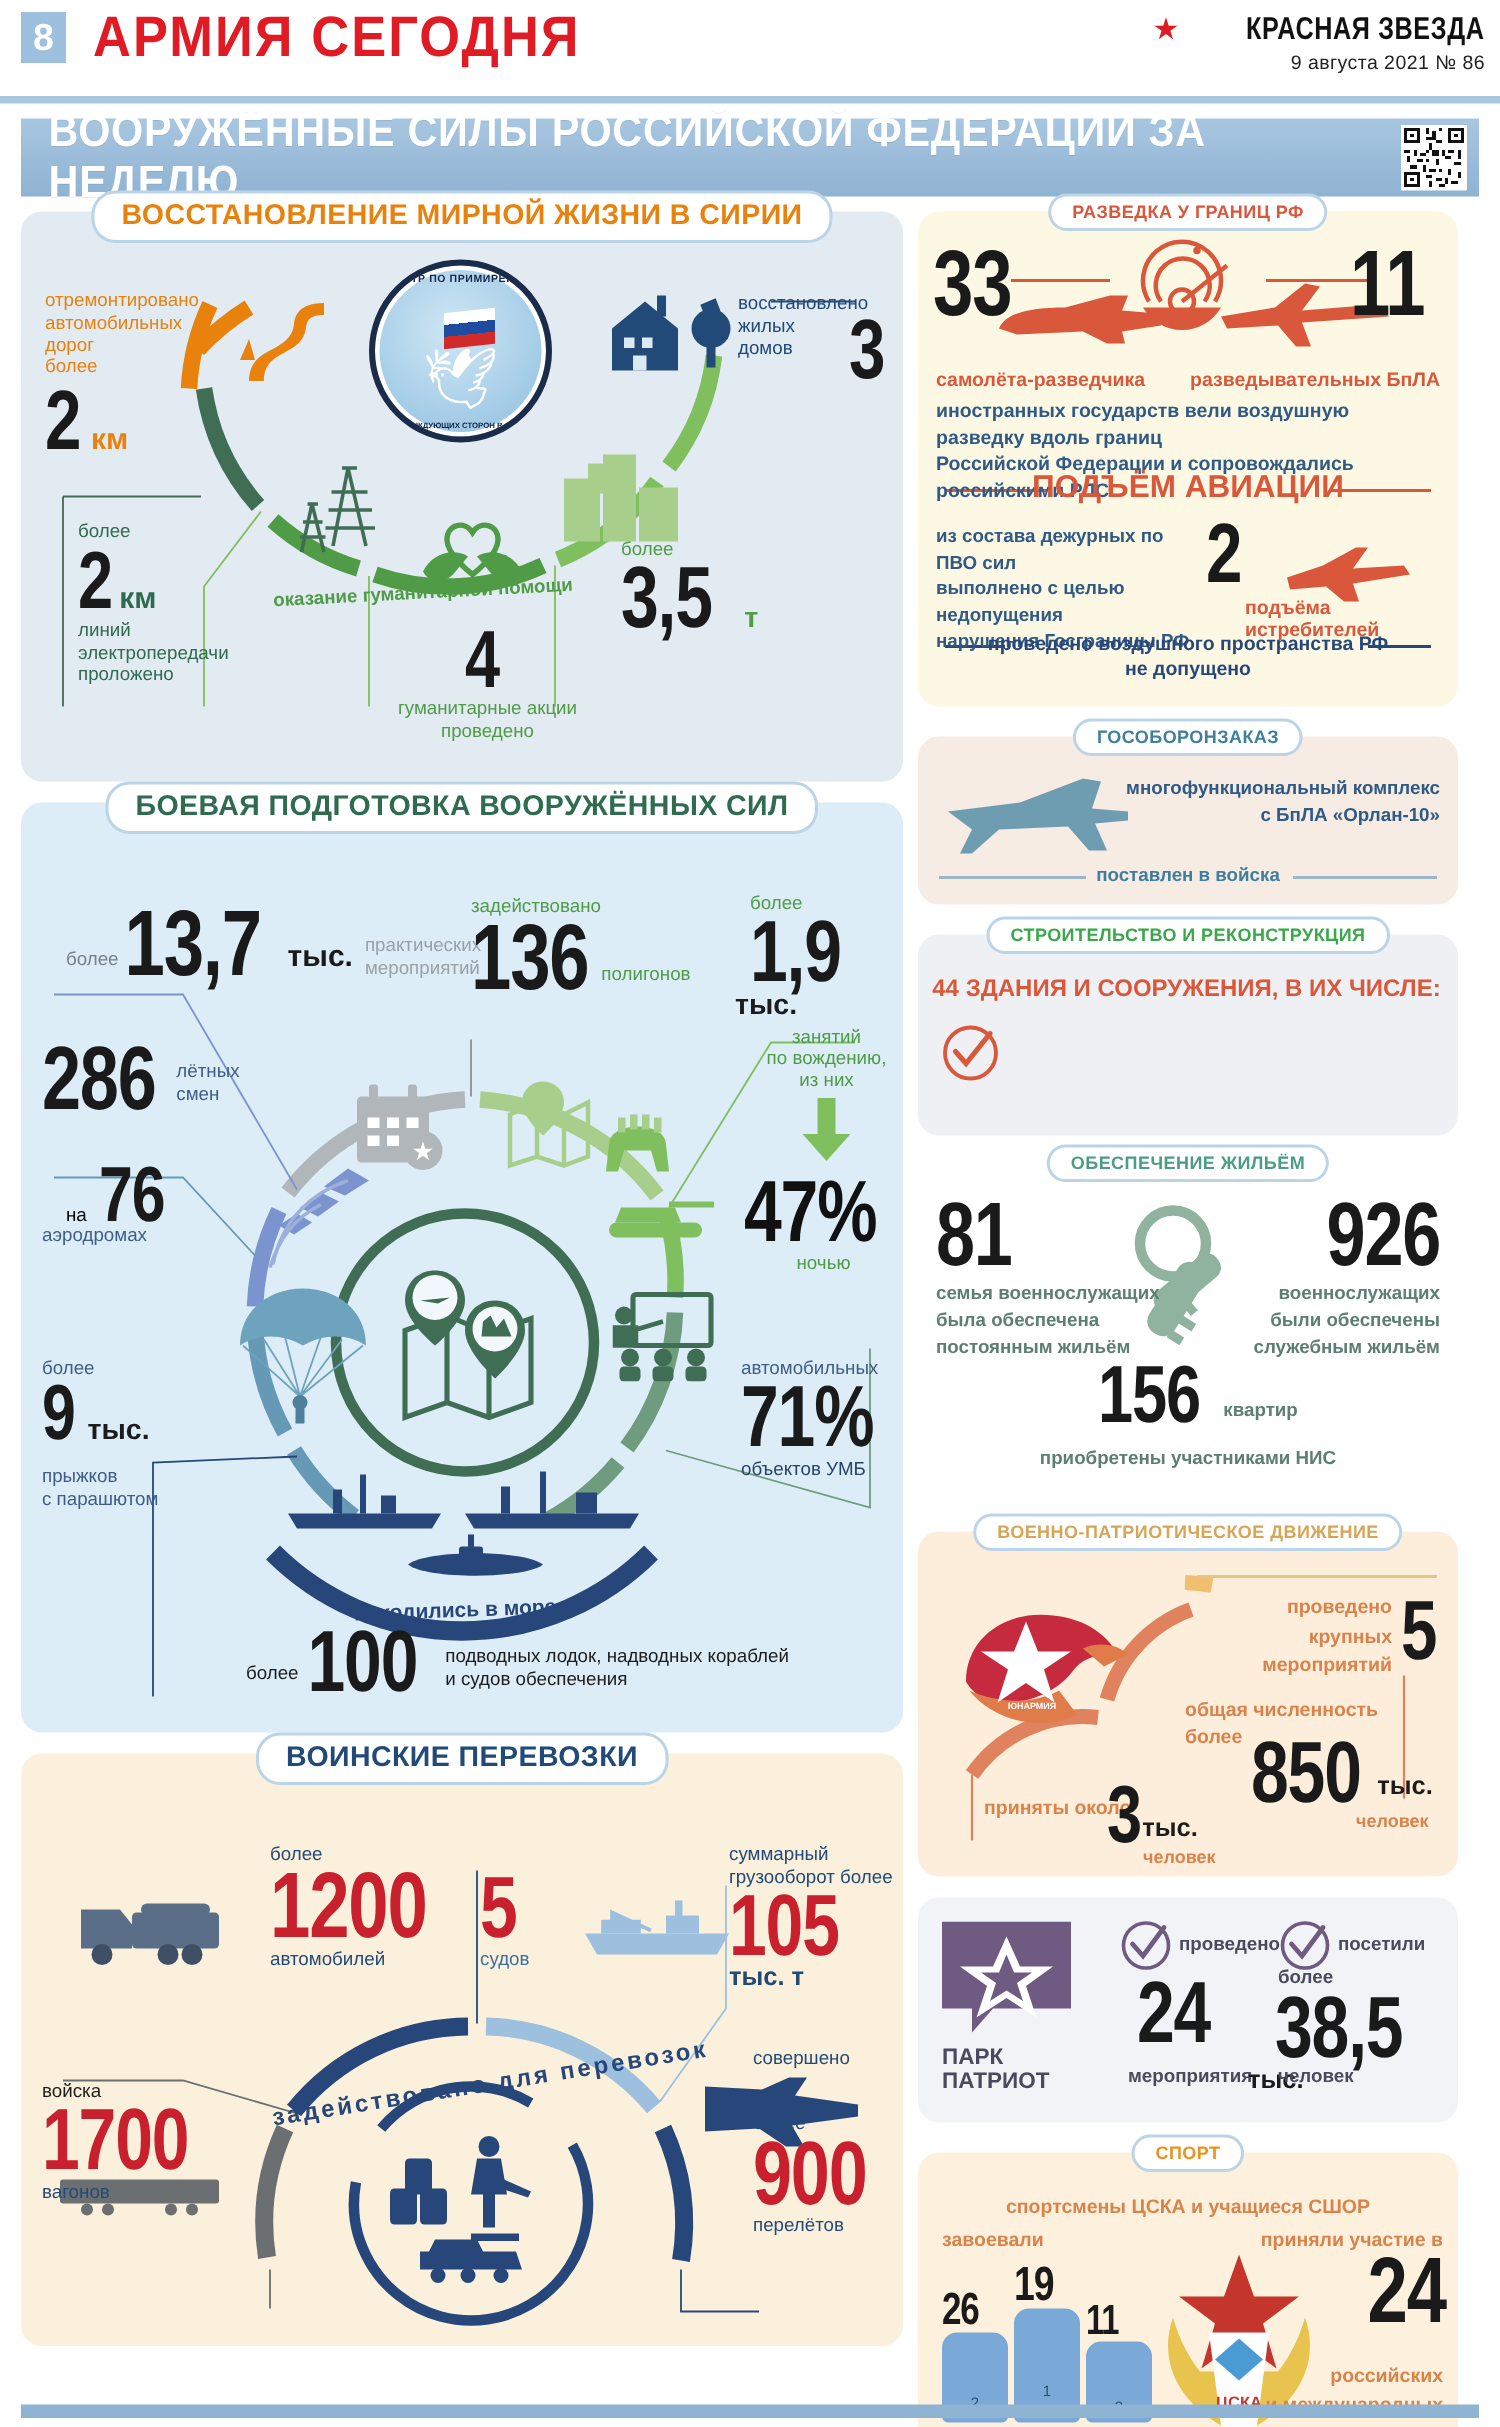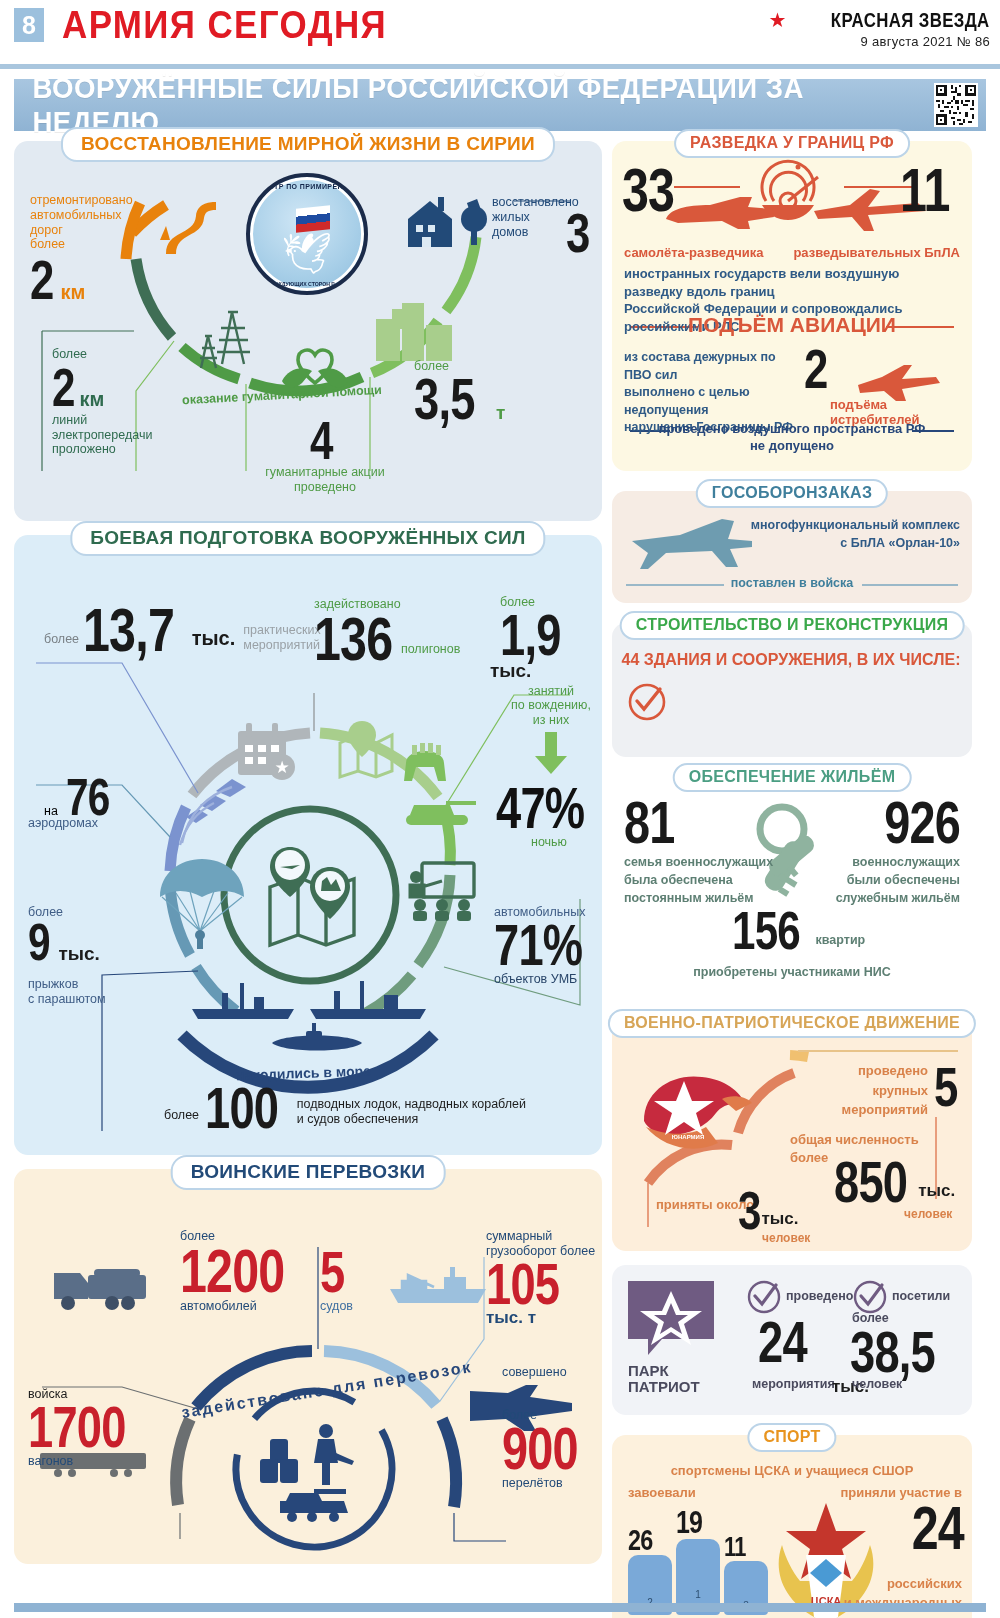--- a/index.html
+++ b/index.html
@@ -54,21 +54,21 @@
   #col-left { width: 588px; }
   #col-right { width: 360px; }
 
   .panel { position: relative; border-radius: 14px; margin-bottom: 14px; }
   .panel-hdr {
     position: absolute; left: 50%; top: -14px; transform: translateX(-50%);
     background: #ffffff; border: 2px solid #bcd4e8; border-radius: 16px;
     padding: 4px 18px 5px 18px; white-space: nowrap;
     font-size: 19px; font-weight: bold; letter-spacing: .3px; z-index: 6;
   }
-  .panel-hdr.sm { font-size: 16px; padding: 3px 14px 4px 14px; top: -12px; }
+  .panel-hdr.sm { font-size: 12px; padding: 3px 14px 4px 14px; top: -12px; }
 
   .num { font-weight: bold; color: #1a1a1a; line-height: .86; letter-spacing: -1px;
          transform: scaleX(.78); transform-origin: left center; display: inline-block; }
   .lbl { font-size: 12.5px; line-height: 1.18; }
 
   
   #syria { background: #e2eaf2; height: 380px; }
   #syria .panel-hdr { color: #e8820c; }
   #emblem { position: absolute; left: 232px; top: 32px; width: 122px; height: 122px; border-radius: 50%;
             background: radial-gradient(circle at 45% 38%, #cfe6f5 0%, #a8cfe8 58%, #8cbcdc 100%);
@@ -419,20 +419,25 @@
       <div style="position:absolute;left:30px;top:68px;width:300px;">
         <div style="display:flex;align-items:flex-end;gap:4px;">
           <span class="lbl" style="color:#7a8186;padding-bottom:10px;">более</span>
           <span class="num cond" style="font-size:62px;">13,7</span>
           <span class="cond" style="font-size:20px;font-weight:bold;color:#1a1a1a;padding-bottom:6px;margin-left:-12px;">тыс.</span>
           <span class="lbl" style="color:#9aa1a6;white-space:pre-line;padding-bottom:4px;margin-left:4px;">практических
 мероприятий</span>
         </div>
       </div>
 
+      <div style="position:absolute;left:14px;top:158px;">
+        <span class="num cond" style="font-size:60px;">286</span>
+        <span class="lbl" style="color:#3f5d86;white-space:pre-line;display:inline-block;vertical-align:bottom;padding-bottom:8px;margin-left:-12px;">лётных
+смен</span>
+      </div>
 
       <div style="position:absolute;left:14px;top:240px;">
         <span class="lbl" style="color:#000000;padding-left:16px;">на</span>
         <span class="num cond" style="font-size:52px;margin-left:4px;">76</span>
         <div class="lbl" style="color:#3f5d86;margin-top:-4px;">аэродромах</div>
       </div>
 
       <div style="position:absolute;left:14px;top:370px;">
         <div class="lbl" style="color:#3f5d86;">более</div>
         <div><span class="num cond" style="font-size:52px;">9</span>

